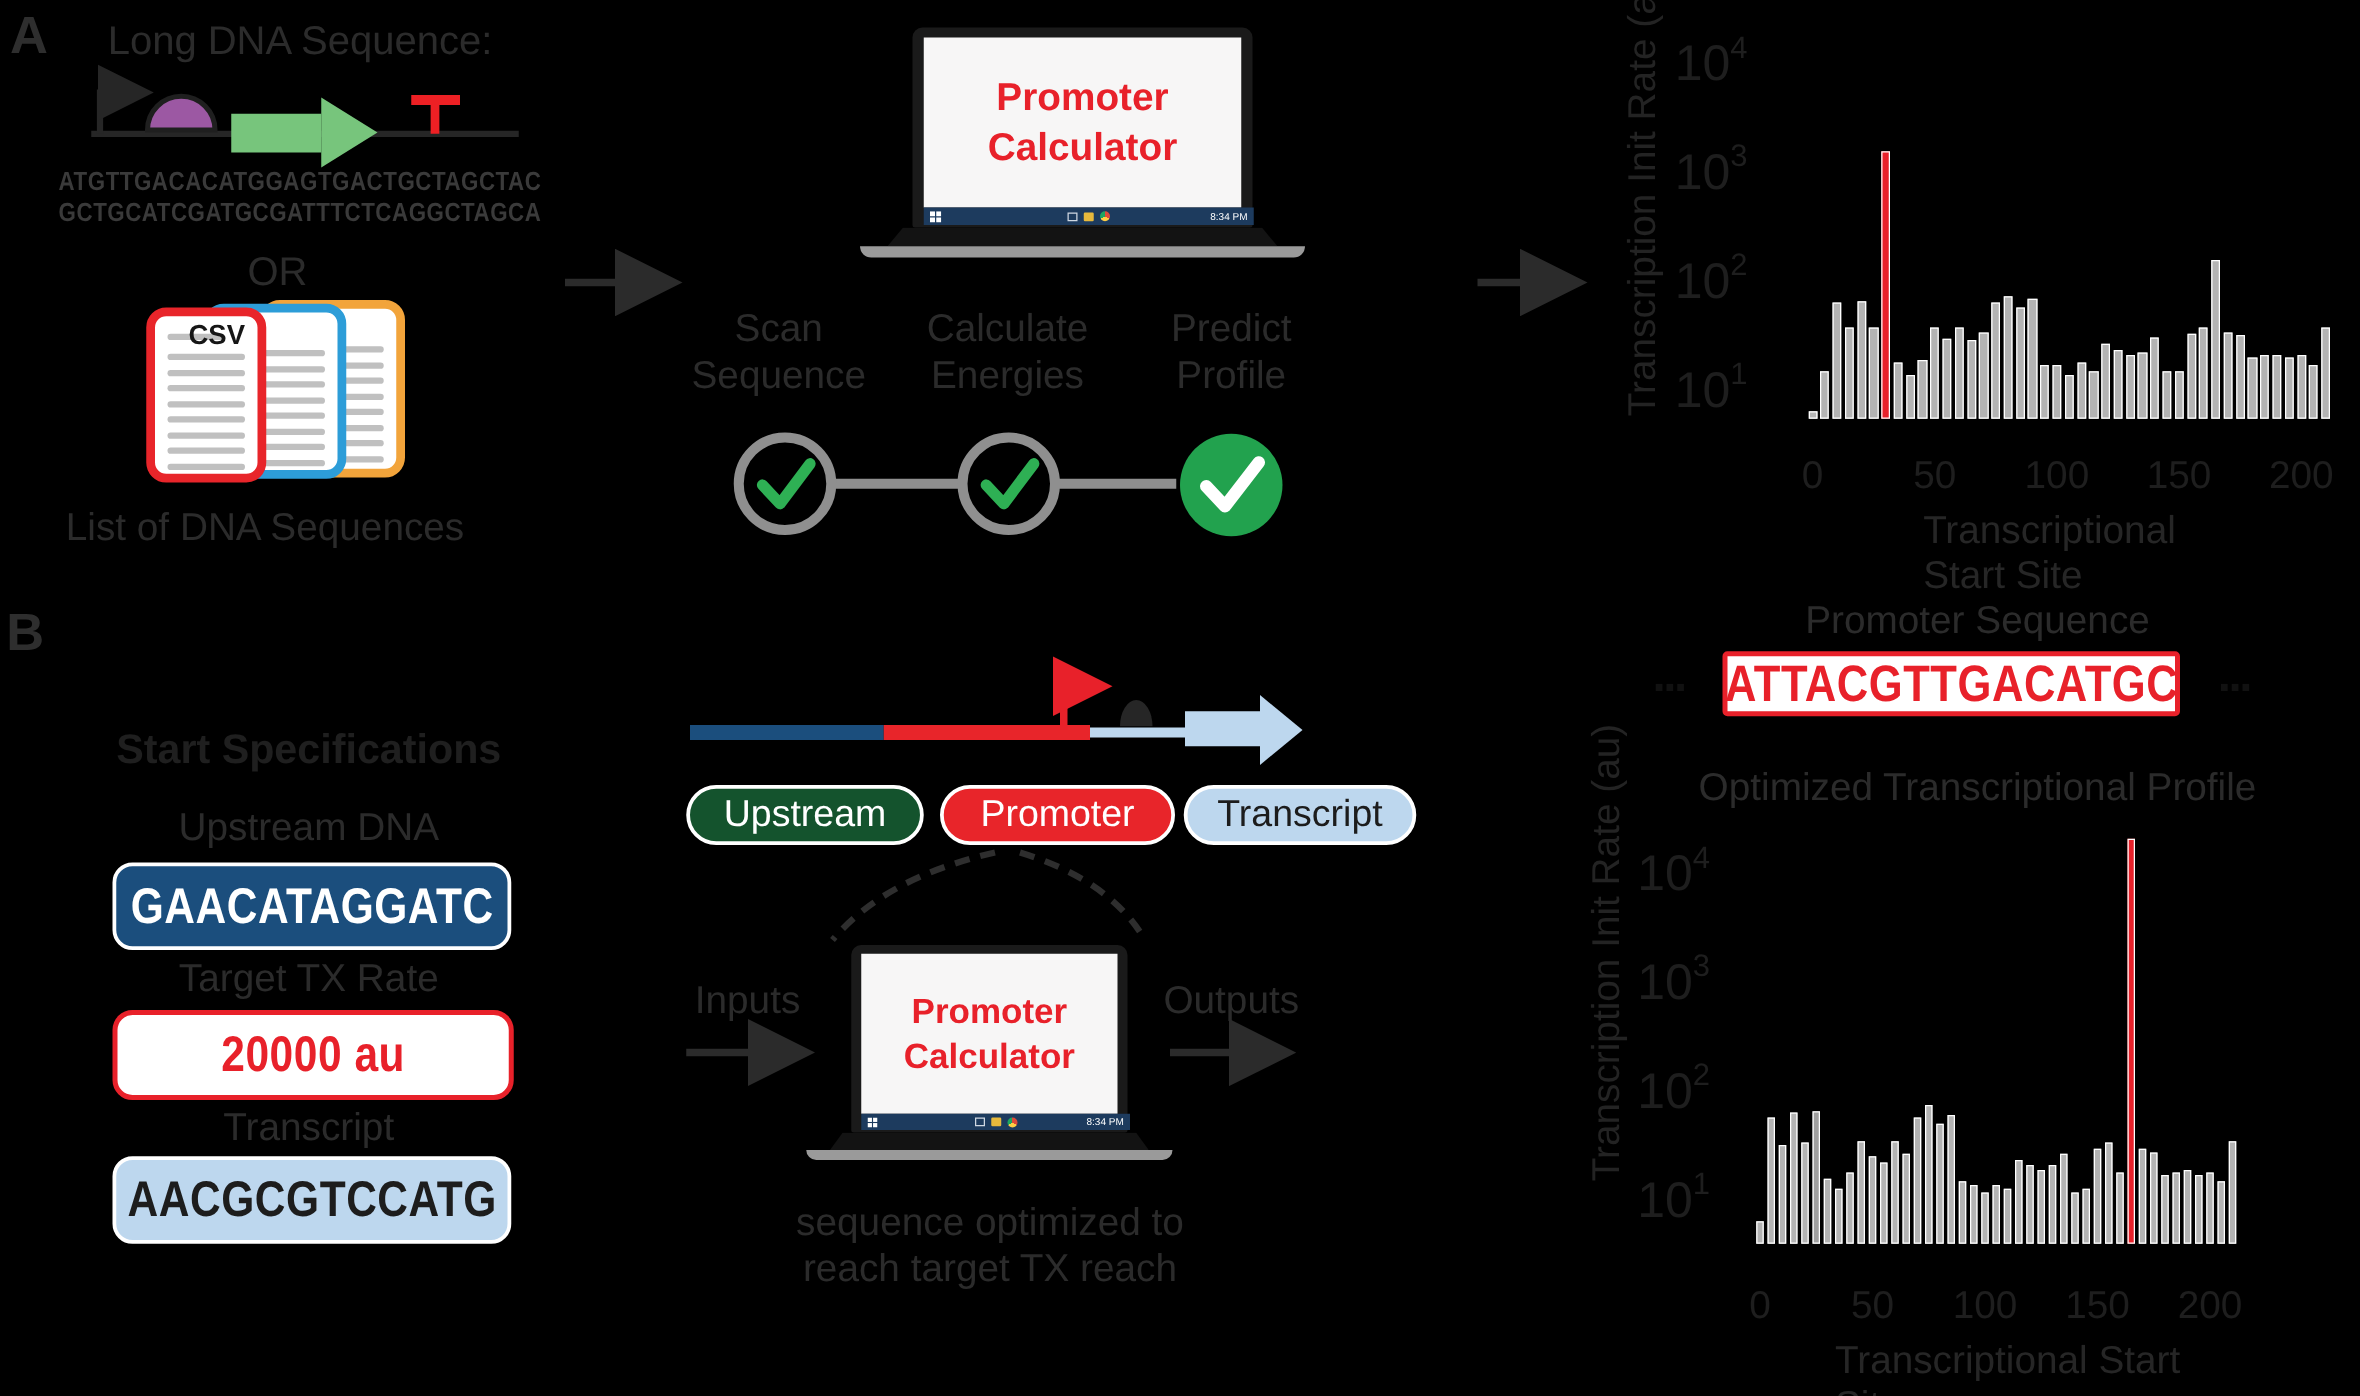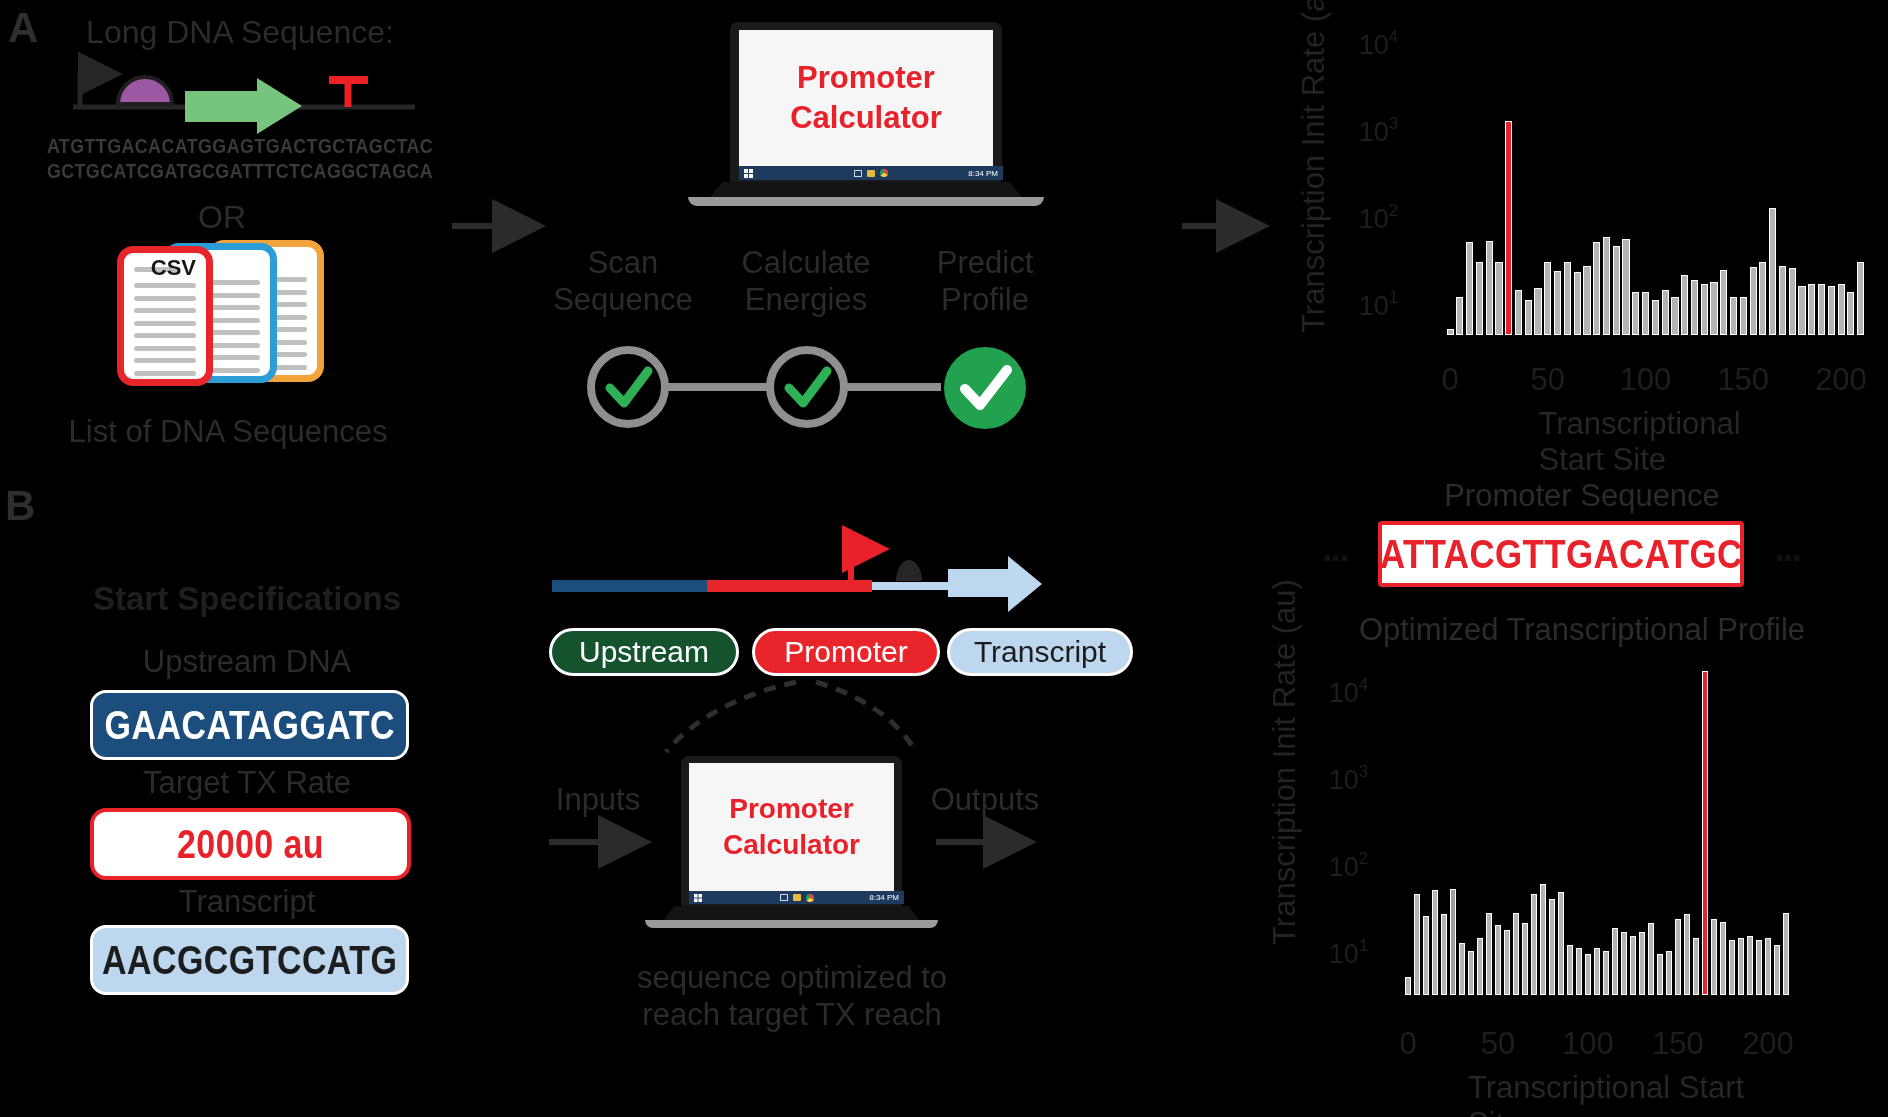--- a/index.html
+++ b/index.html
@@ -34,21 +34,21 @@
   .deck{background:#131313;}
   .lip{background:#9a9a9a;border-radius:0 0 10px 10px;}
   
   .card{position:absolute;background:#fff;border-radius:16px;box-sizing:border-box;}
   .card .cline{position:absolute;background:#c0c0c0;border-radius:3px;height:5px;}
   .csvtag{position:absolute;color:#161616;font-size:22px;font-weight:bold;}
   
   .step-lbl{color:#2b2b2b;font-size:31px;text-align:center;line-height:37px;}
   
   .bar{position:absolute;box-sizing:border-box;border:1px solid #fff;}
-  .yt{position:absolute;color:#1e1e1e;font-size:27px;text-align:right;width:100px;}
+  .yt{position:absolute;color:#1e1e1e;font-size:40px;text-align:right;width:100px;}
   .yt sup{font-size:0.62em;position:relative;top:-0.15em;}
   .xt{position:absolute;color:#1e1e1e;font-size:31px;transform:translateX(-50%);}
   .ylabel-wrap{position:absolute;width:44px;display:flex;align-items:center;justify-content:center;}
   .ylabel-wrap span{transform:rotate(-90deg);white-space:nowrap;color:#232323;font-size:31px;}
   .pill{position:absolute;height:48px;border-radius:26px;border:3px solid #fff;
         display:flex;align-items:center;justify-content:center;font-size:30px;box-sizing:border-box;}
   svg{position:absolute;left:0;top:0;pointer-events:none;}
 </style>
 </head>
 <body>
@@ -114,21 +114,21 @@
   <div class="abs panel-letter" style="left:8px;top:4px;">A</div>
   <div class="abs lbl ctr" style="left:240px;top:14px;font-size:32px;">Long DNA Sequence:</div>
 
   <div class="abs ctr" style="left:240px;top:134px;"><span class="seqline cond">ATGTTGACACATGGAGTGACTGCTAGCTAC</span></div>
   <div class="abs ctr" style="left:240px;top:159px;"><span class="seqline cond">GCTGCATCGATGCGATTTCTCAGGCTAGCA</span></div>
 
   <div class="abs lbl ctr" style="left:222px;top:199px;font-size:32px;">OR</div>
 
   <div id="csv-stack"></div>
 
-  <div class="abs lbl ctr" style="left:228px;top:404px;margin-top:10px;">List of DNA Sequences</div>
+  <div class="abs lbl ctr" style="left:212px;top:404px;">List of DNA Sequences</div>
 
   <div class="laptop" style="left:730px;top:22px;width:272px;">
     <div class="lid">
       <div class="screen" style="width:254px;height:136px;">
         <div class="ltitle" style="font-size:31px;">
           <span>Promoter</span><br>
           <span>Calculator</span>
         </div>
       </div>
       <div class="taskbar" style="width:254px;height:14px;">
@@ -207,21 +207,21 @@
       </div>
     </div>
     <div class="deck" style="margin-left:-17px;width:255px;height:14px;clip-path:polygon(4% 0,96% 0,100% 100%,0 100%);"></div>
     <div class="lip" style="margin-left:-36px;width:293px;height:8px;"></div>
   </div>
 
   <div class="abs lbl ctr" style="left:792px;top:960px;">sequence optimized to</div>
   <div class="abs lbl ctr" style="left:792px;top:997px;">reach target TX reach</div>
 
   <div class="abs lbl ctr" style="left:1582px;top:478px;">Promoter Sequence</div>
-  <div class="abs" style="left:1378px;top:521px;width:366px;height:66px;background:#fff;border:4px solid #e8212a;border-radius:4px;box-sizing:border-box;display:flex;align-items:center;justify-content:center;">
+  <div class="abs" style="left:1378px;top:521px;width:366px;height:52px;background:#fff;border:4px solid #e8212a;border-radius:4px;box-sizing:border-box;display:flex;align-items:center;justify-content:center;">
     <span style="color:#111;font-weight:900;font-size:38px;letter-spacing:-2px;position:relative;top:-6px;">...</span>
     <span class="cond" style="color:#e8212a;font-size:41px;">ATTACGTTGACATGC</span>
     <span style="color:#111;font-weight:900;font-size:38px;letter-spacing:-2px;position:relative;top:-6px;">...</span>
   </div>
   <div class="abs lbl ctr" style="left:1582px;top:612px;">Optimized Transcriptional Profile</div>
 
   <div id="chart-a"></div>
   <div id="chart-b"></div>
 
 <div class="card abs" style="left: 208px; top: 240px; width: 116px; height: 142px; border: 7px solid rgb(242, 164, 59);">

